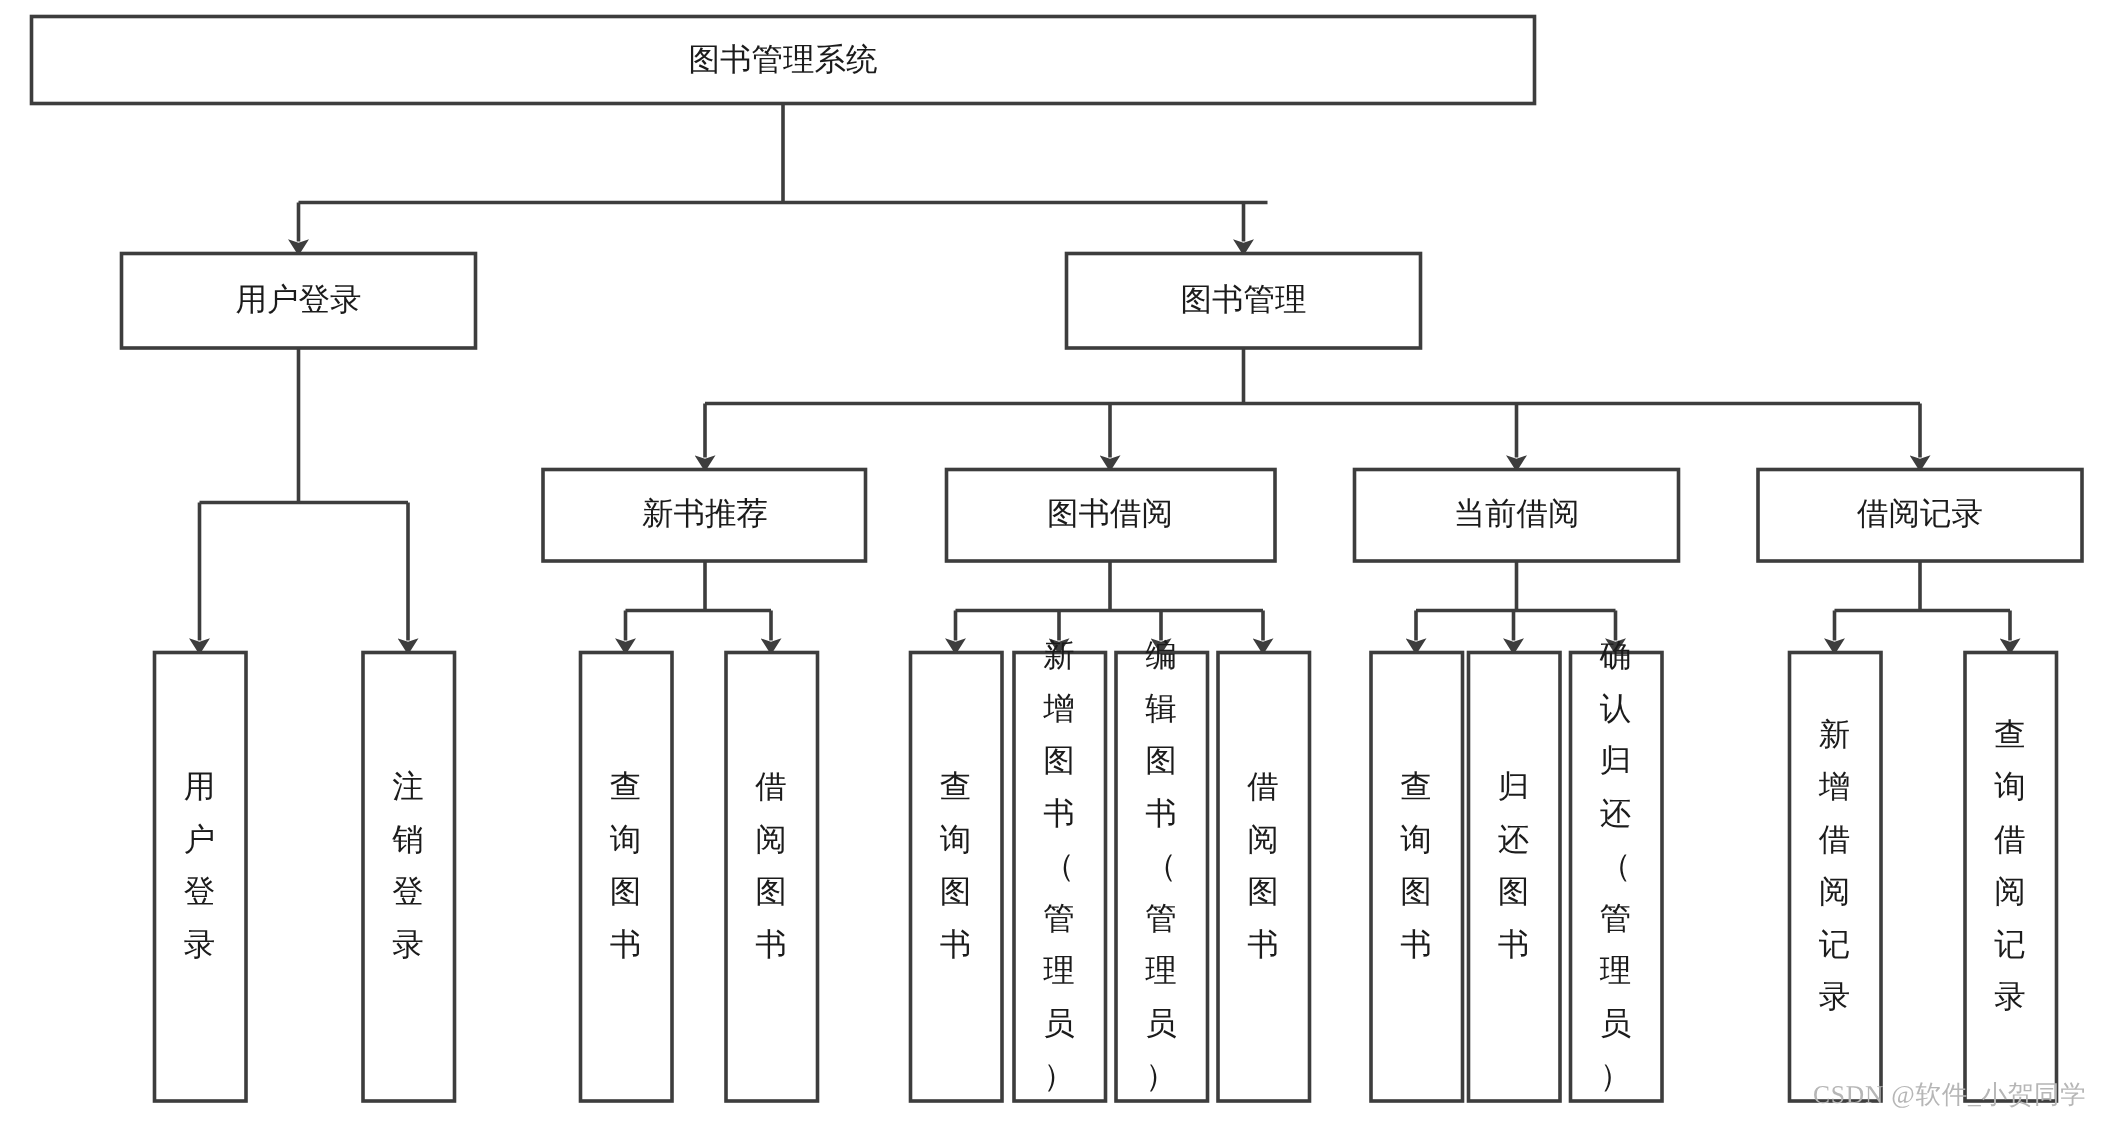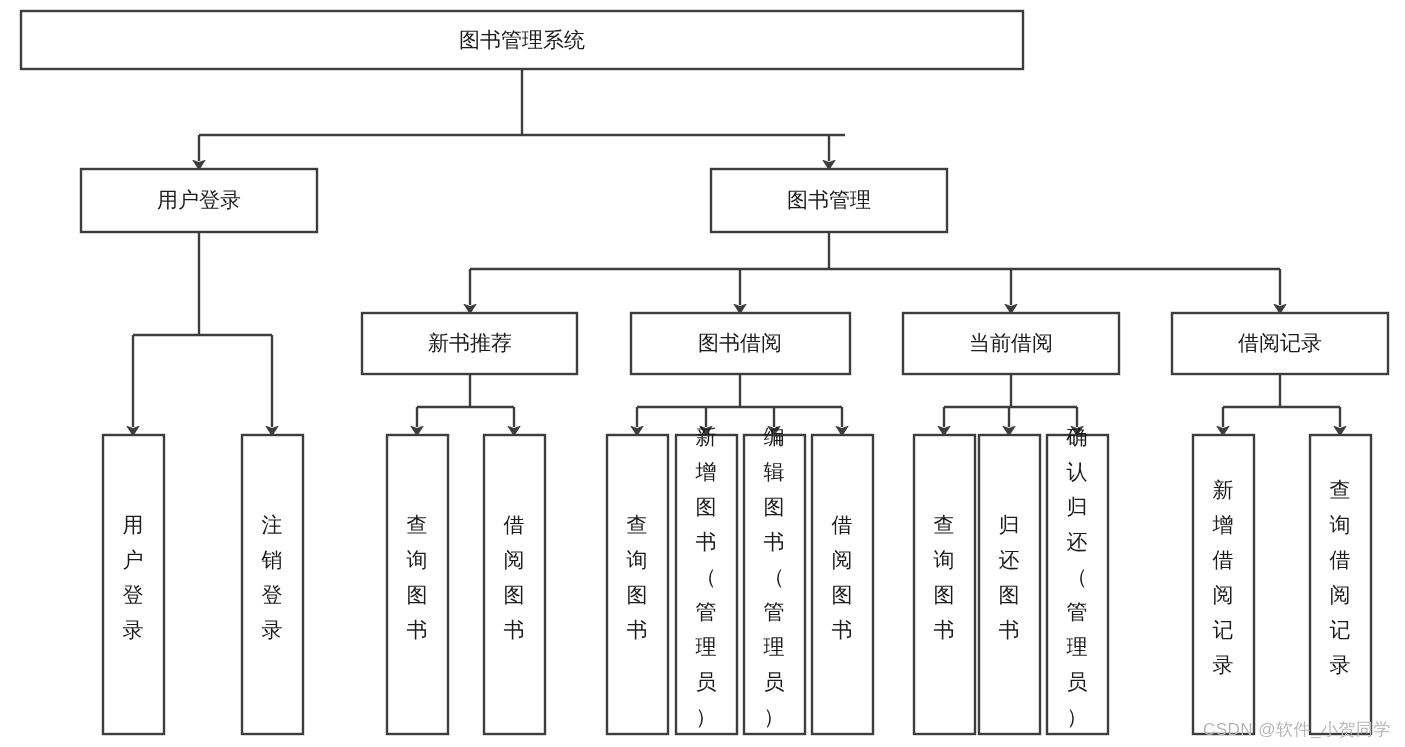--- a/index.html
+++ b/index.html
@@ -50,21 +50,21 @@
     fill: none;
   }
   .arrow-head {
     fill: #3d3d3d;
     stroke: none;
   }
   .watermark {
     position: absolute;
     right: 14px;
     bottom: 6px;
-    font-family: Liberation Sans, sans-serif;
+    font-family: Liberation Serif, serif;
     font-size: 17px;
     color: #b6b6b6;
     letter-spacing: 0.5px;
     white-space: nowrap;
     user-select: none;
   }
 </style>
 </head>
 <body>
 

